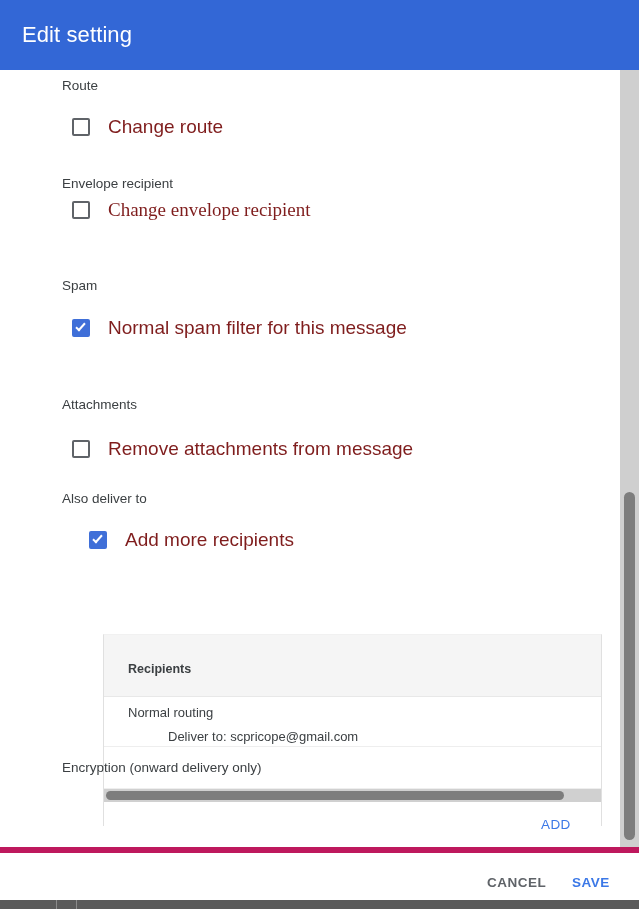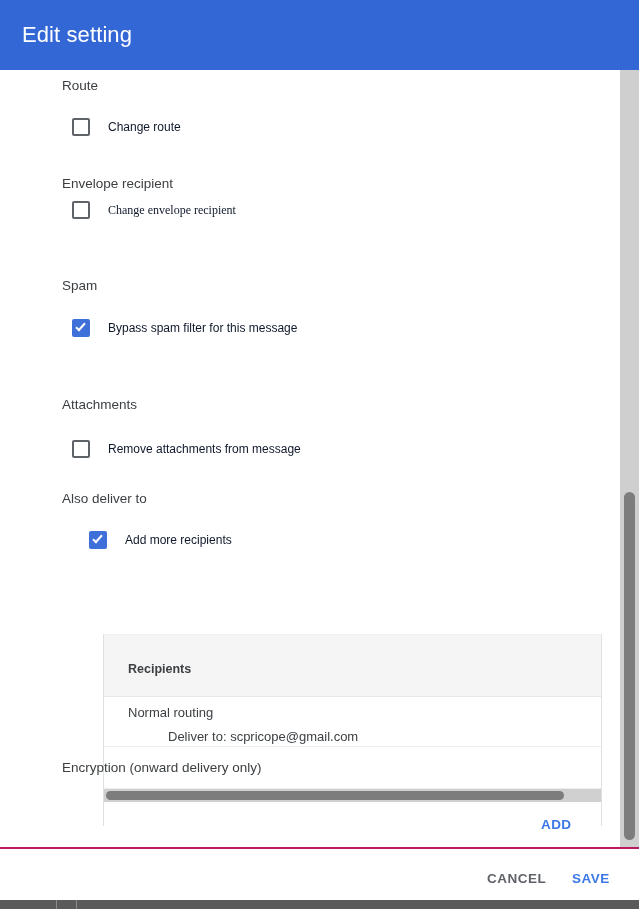--- a/index.html
+++ b/index.html
@@ -99,23 +99,23 @@
     top: 0px;
     width: 5px;
     height: 10px;
     border: solid #ffffff;
     border-width: 0 2px 2px 0;
     transform: rotate(42deg);
     box-sizing: border-box;
   }
   .cblabel {
     margin-left: 18px;
-    font-size: 12px;
+    font-size: 19px;
     line-height: 18px;
-    color: #0f172a;
+    color: #7f1d1d;
     white-space: nowrap;
   }
 
   
   #recipients-table {
     position: absolute;
     left: 103px;
     top: 564px;
     width: 499px;
     height: 192px;
@@ -191,36 +191,36 @@
     background: #7d7d7d;
     border-radius: 5px;
   }
 
   
   #add-button {
     position: absolute;
     left: 541px;
     top: 747px;
     font-size: 13.5px;
-    font-weight: bold;
+    font-weight: normal;
     letter-spacing: 0.4px;
     color: #3b78e7;
     cursor: pointer;
     white-space: nowrap;
   }
 
   
   #actionbar {
     position: absolute;
     left: 0;
     top: 847px;
     width: 639px;
     height: 53px;
     background: #ffffff;
-    border-top: 2px solid #be185d;
+    border-top: 6px solid #be185d;
     box-sizing: border-box;
   }
   .actionbtn {
     position: absolute;
     top: 22px;
     font-size: 13.5px;
     font-weight: bold;
     letter-spacing: 0.5px;
     white-space: nowrap;
     cursor: pointer;
@@ -298,21 +298,21 @@
         <span class="cblabel">Change envelope recipient</span>
       </div>
     </div>
 
     <div class="section" style="top:204px;height:108px;padding-left:22px;">
       <div class="section-label" style="top:3px;">Spam</div>
       <div class="cbrow" style="top:44px;">
         <span class="cbox checked">
             <span class="tick"></span>
           </span>
-        <span class="cblabel">Bypass spam filter for this message</span>
+        <span class="cblabel">Normal spam filter for this message</span>
       </div>
     </div>
 
     <div class="section" style="top:314px;height:100px;">
       <div class="section-label" style="top:12px;">Attachments</div>
       <div class="cbrow" style="top:55px;">
         <span class="cbox"></span>
         <span class="cblabel">Remove attachments from message</span>
       </div>
     </div>

